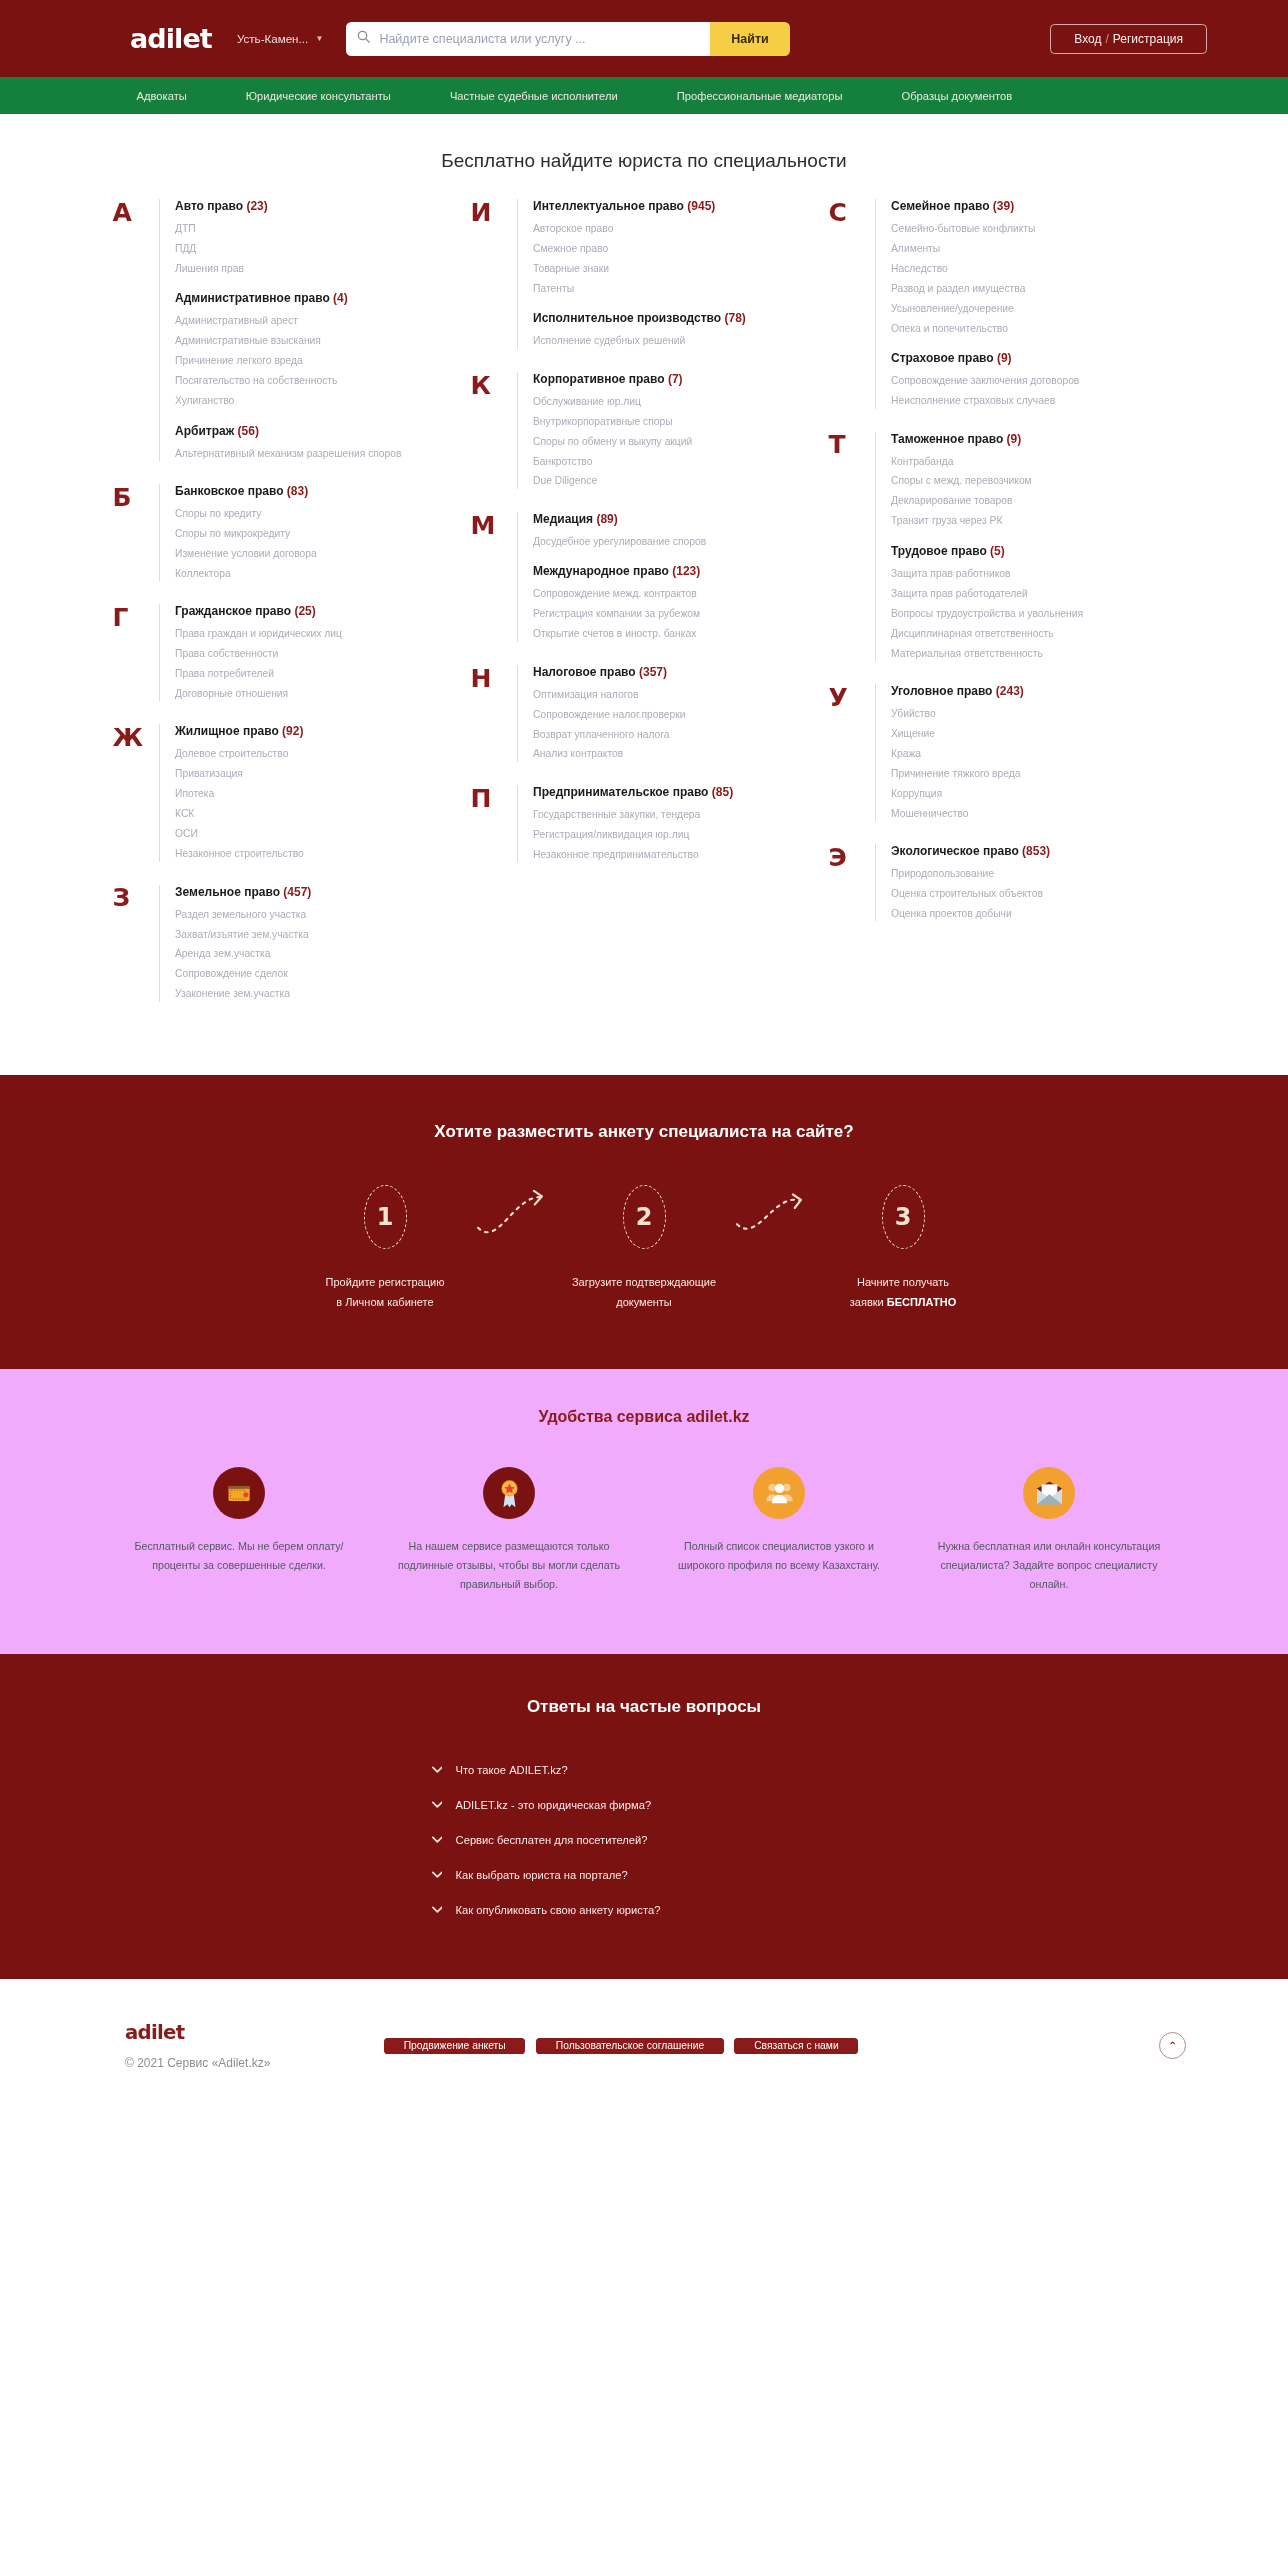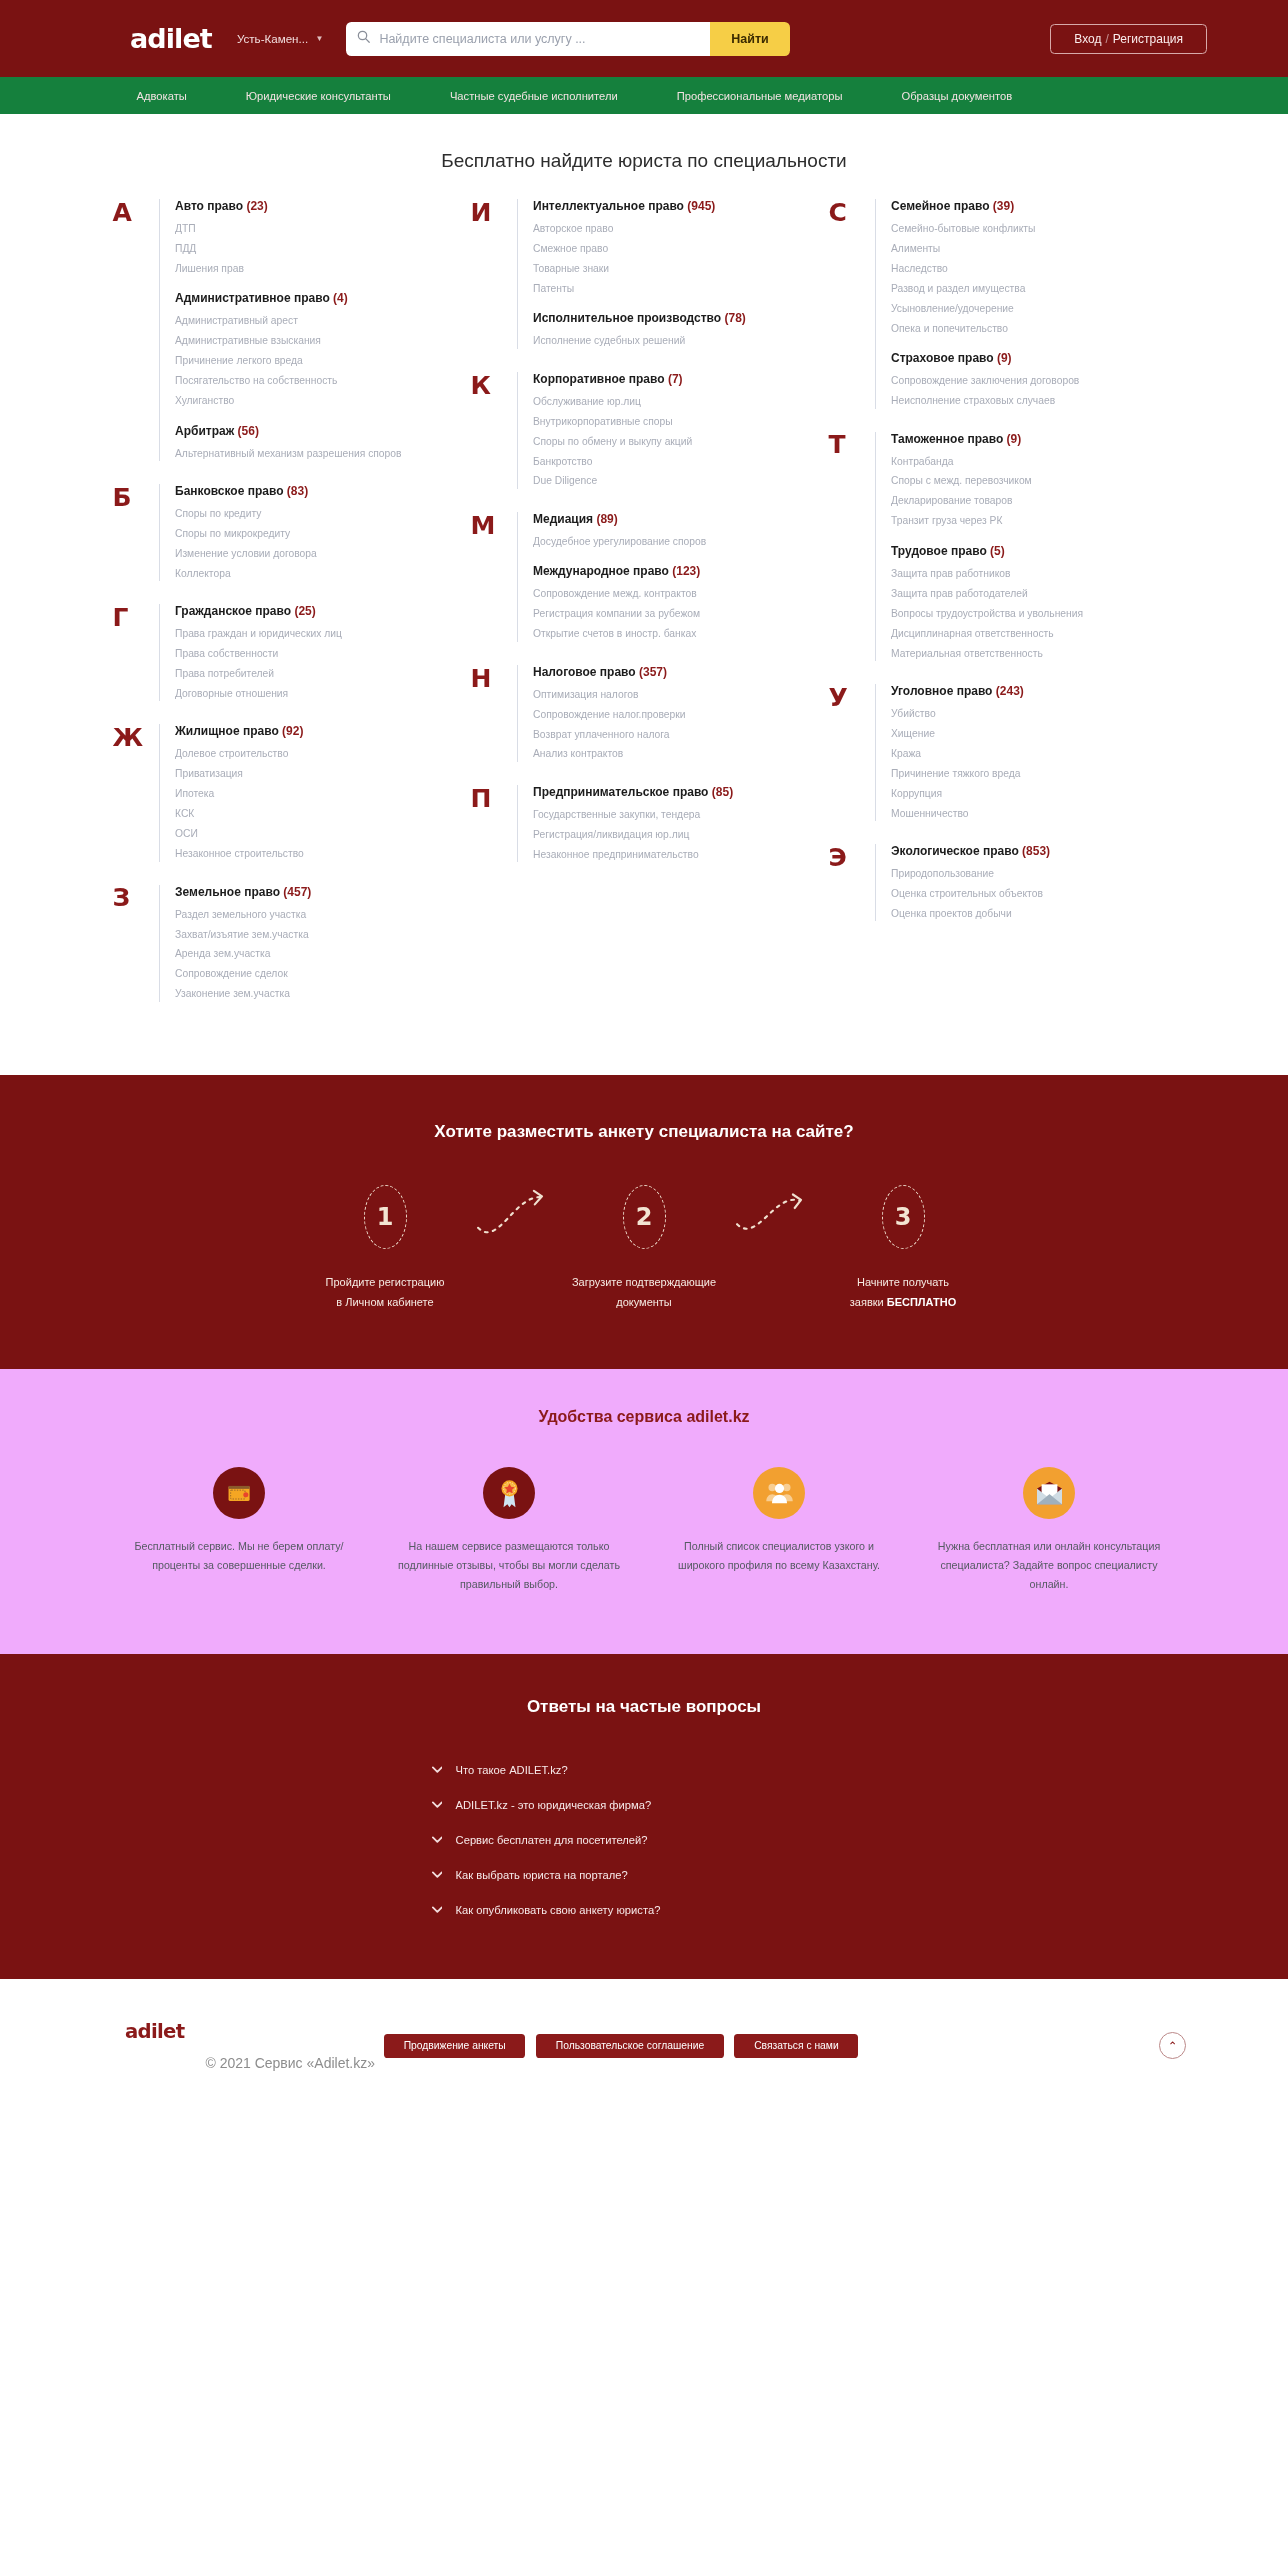--- a/index.html
+++ b/index.html
@@ -313,38 +313,37 @@
   .foot-left{ width:268px; }
   .foot-logo{
     font-family:"DejaVu Sans", sans-serif;
     font-weight:bold;
     font-size:19.7px;
     letter-spacing:-0.7px;
     color:#8B1A1A;
     margin-left:18px;
   }
   .foot-copy{
-    font-size:14px;
+    font-size:12px;
     color:#8d8d8d;
     margin-top:11.6px;
     margin-left:18px;
-    text-align:right;
   }
   .foot-btns{
     display:flex;
     gap:10.7px;
     margin-left:9px;
   }
   .foot-btn{
     background:#8B1A1A;
     color:#fff;
     font-size:10.3px;
     border:none;
     border-radius:3.6px;
-    height:24px;
+    height:16px;
     padding:0 19.7px;
     cursor:pointer;
     white-space:nowrap;
     font-family:"Liberation Sans", sans-serif;
   }
   .totop{
     position:absolute;
     right:102px;
     width:27px;
     height:27px;

